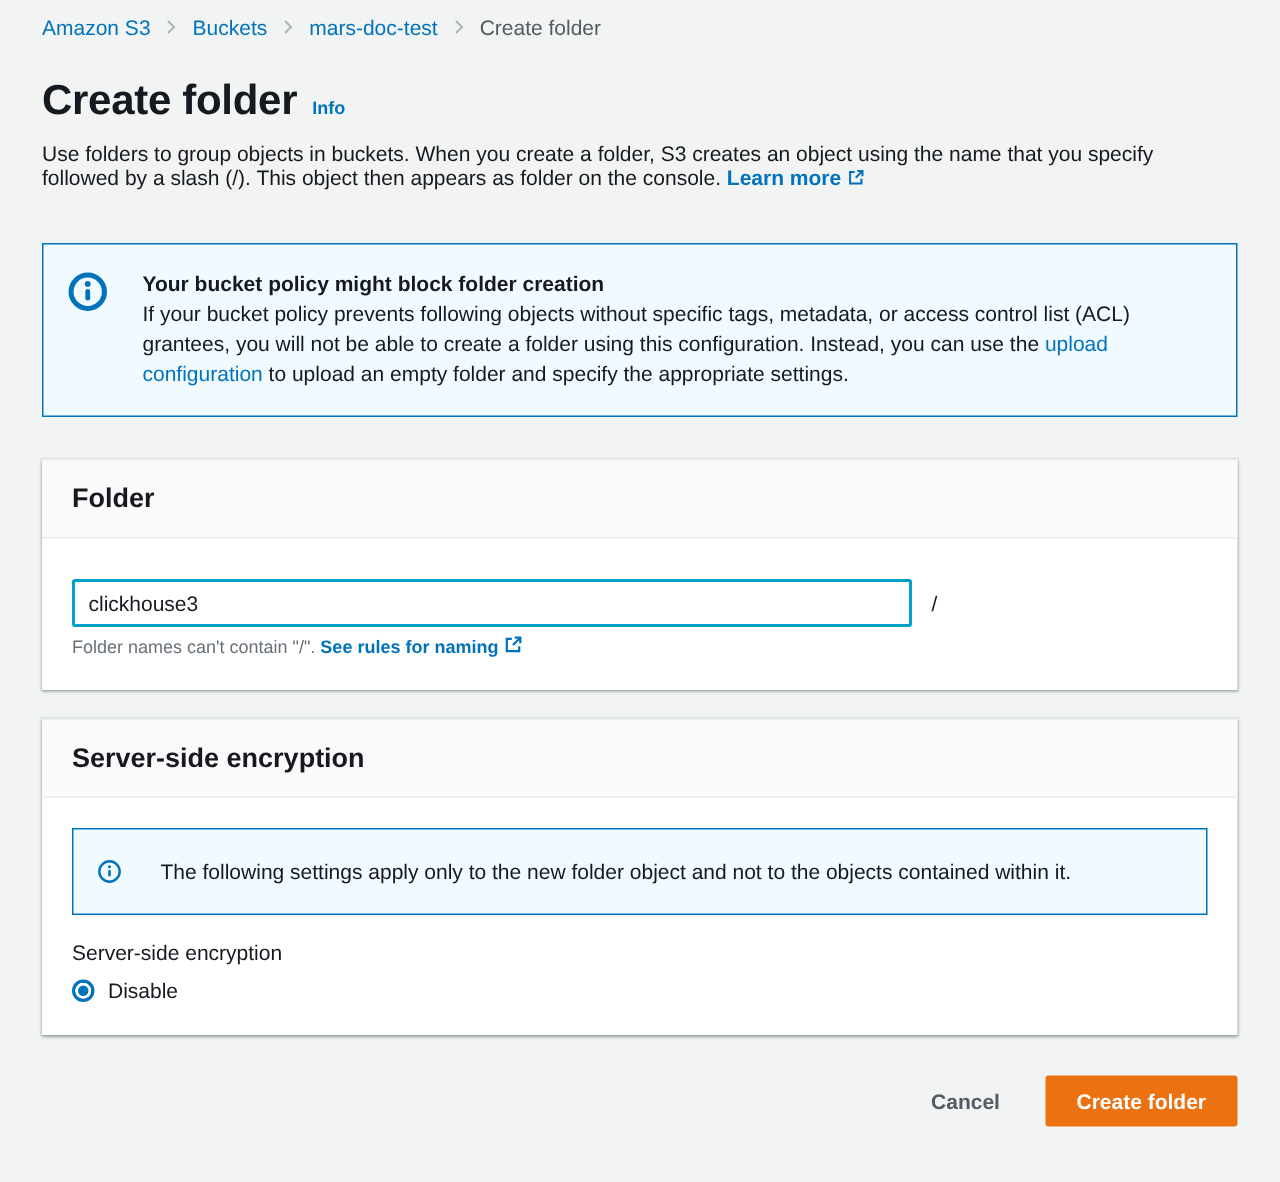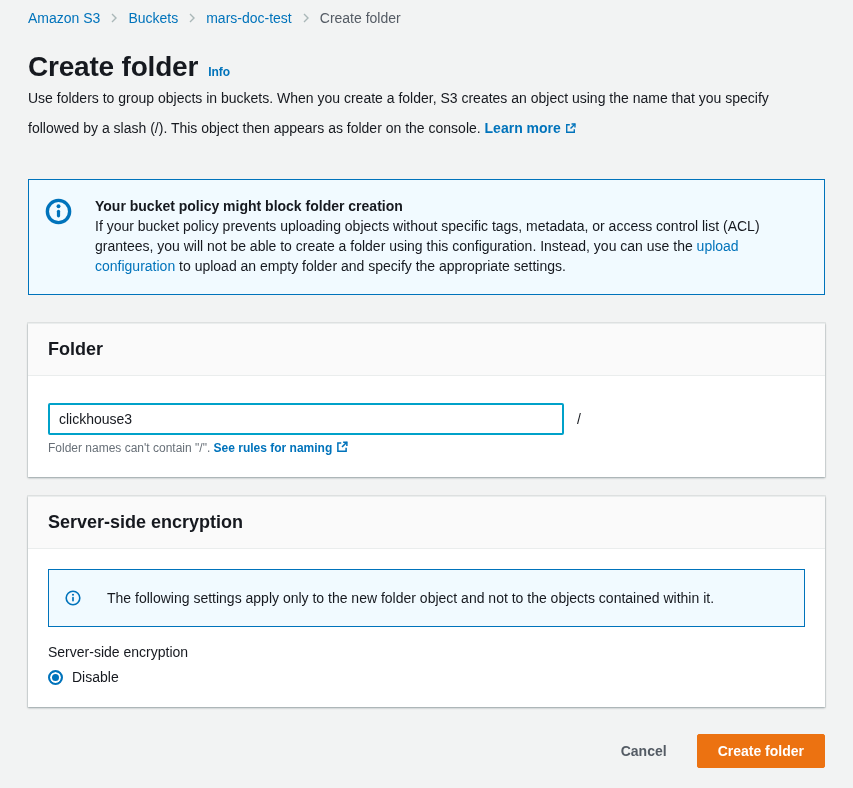--- a/index.html
+++ b/index.html
@@ -19,21 +19,21 @@
   .breadcrumb .current { color:#545b64; }
   .crumb-sep { display:inline-flex; color:#aab7b8; margin:0 1px; }
   .crumb-sep svg { width:10px; height:10px; stroke:#aab7b8; }
 
   
   .title-row { margin-top:25px; display:flex; align-items:baseline; gap:10px; }
   h1 { font-size:28px; font-weight:700; color:#16191f; letter-spacing:-.2px; }
   .info-link { font-size:12px; font-weight:700; color:#0073bb; text-decoration:none; cursor:pointer; }
 
   
-  .description { font-size:14px; line-height:30px; color:#16191f; max-width:790px; }
+  .description { margin-top:11px; font-size:14px; line-height:16px; color:#16191f; max-width:790px; }
   .link { color:#0073bb; font-weight:700; text-decoration:none; cursor:pointer; white-space:nowrap; }
   .ext-icon { display:inline-block; width:11px; height:11px; margin-left:4px; color:#0073bb; vertical-align:-1px; }
   .ext-icon svg { width:11px; height:11px; display:block; }
 
   
   .alert {
     margin-top:36px; border:1px solid #0073bb; background:#f1faff;
     padding:16px 16px 18px 16px; display:flex; gap:23px; align-items:flex-start;
   }
   .alert-icon { flex:0 0 auto; width:27px; height:27px; color:#0073bb; margin-top:2px; }
@@ -52,21 +52,21 @@
   .card-header {
     background:#fafafa; padding:15px 20px; border-bottom:1px solid #eaeded;
   }
   .card-header h2 { font-size:18px; font-weight:700; color:#16191f; }
   .card-body { padding:20px 20px 22px 20px; }
 
   
   .field-label { font-size:14px; color:#16191f; display:block; }
   .input-row { display:flex; align-items:center; margin-top:7px; }
   .text-input {
-    width:516px; height:32px; border:2px solid #00a1c9; border-radius:2px;
+    width:560px; height:32px; border:2px solid #00a1c9; border-radius:2px;
     background:#fff; font-family:"Liberation Sans", sans-serif; font-size:14px; color:#16191f;
     padding:0 9px; outline:none; caret-color:#16191f;
   }
   .input-suffix { margin-left:13px; font-size:14px; color:#16191f; }
   .hint { margin-top:6px; font-size:12px; color:#687078; }
   .hint .link { font-size:12px; }
   .hint .ext-icon, .hint .ext-icon svg { width:12px; height:12px; }
 
   
   .inner-alert {
@@ -144,21 +144,21 @@
     <span class="alert-icon">
       <svg viewBox="0 0 16 16">
           <circle cx="8" cy="8" r="6.6" fill="none" stroke="currentColor" stroke-width="2"></circle>
           <circle cx="8" cy="4.9" r="1.15" fill="currentColor"></circle>
           <rect x="7.05" y="6.9" width="1.9" height="4.6" rx="0.95" fill="currentColor"></rect>
         </svg>
     </span>
     <div>
       <div class="alert-title">Your bucket policy might block folder creation</div>
       <div class="alert-body">
-        <span>If your bucket policy prevents uploading objects without specific tags, metadata, or access control list (ACL) grantees, you will not be able to create a folder using this configuration. Instead, you can use the</span>
+        <span>If your bucket policy prevents following objects without specific tags, metadata, or access control list (ACL) grantees, you will not be able to create a folder using this configuration. Instead, you can use the</span>
         <a class="link" style="font-weight:400;white-space:normal;">upload configuration</a>
         <span>to upload an empty folder and specify the appropriate settings.</span>
       </div>
     </div>
   </div>
 
   <section class="card">
     <div class="card-header">
       <h2>Folder</h2>
     </div>

